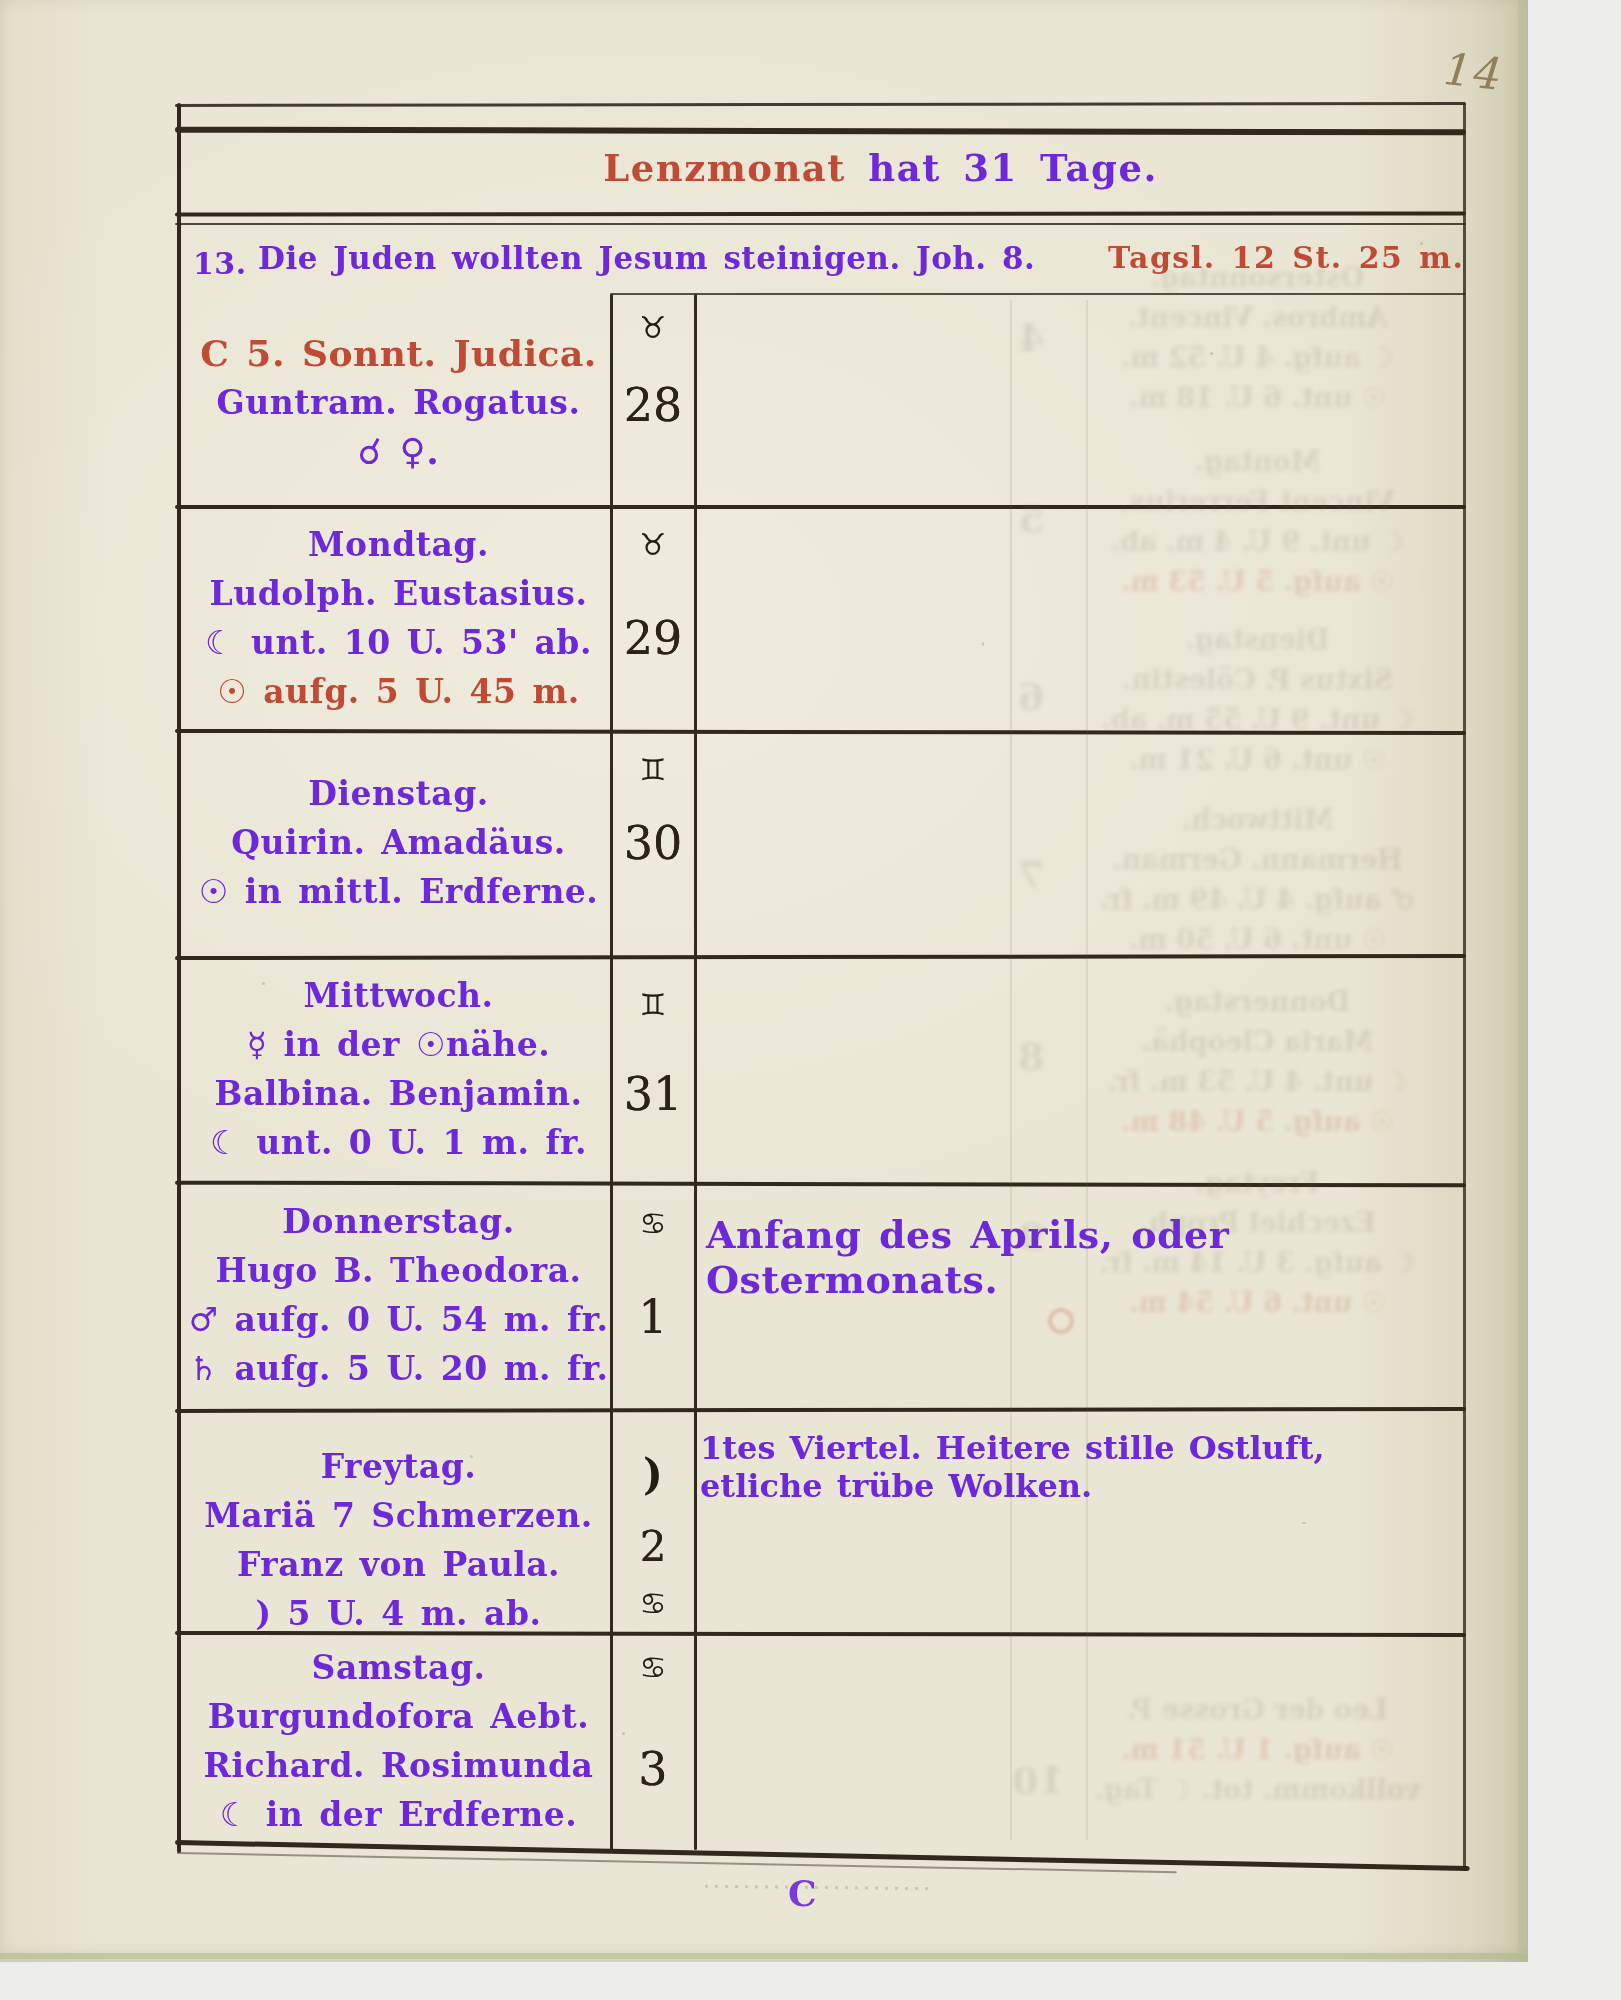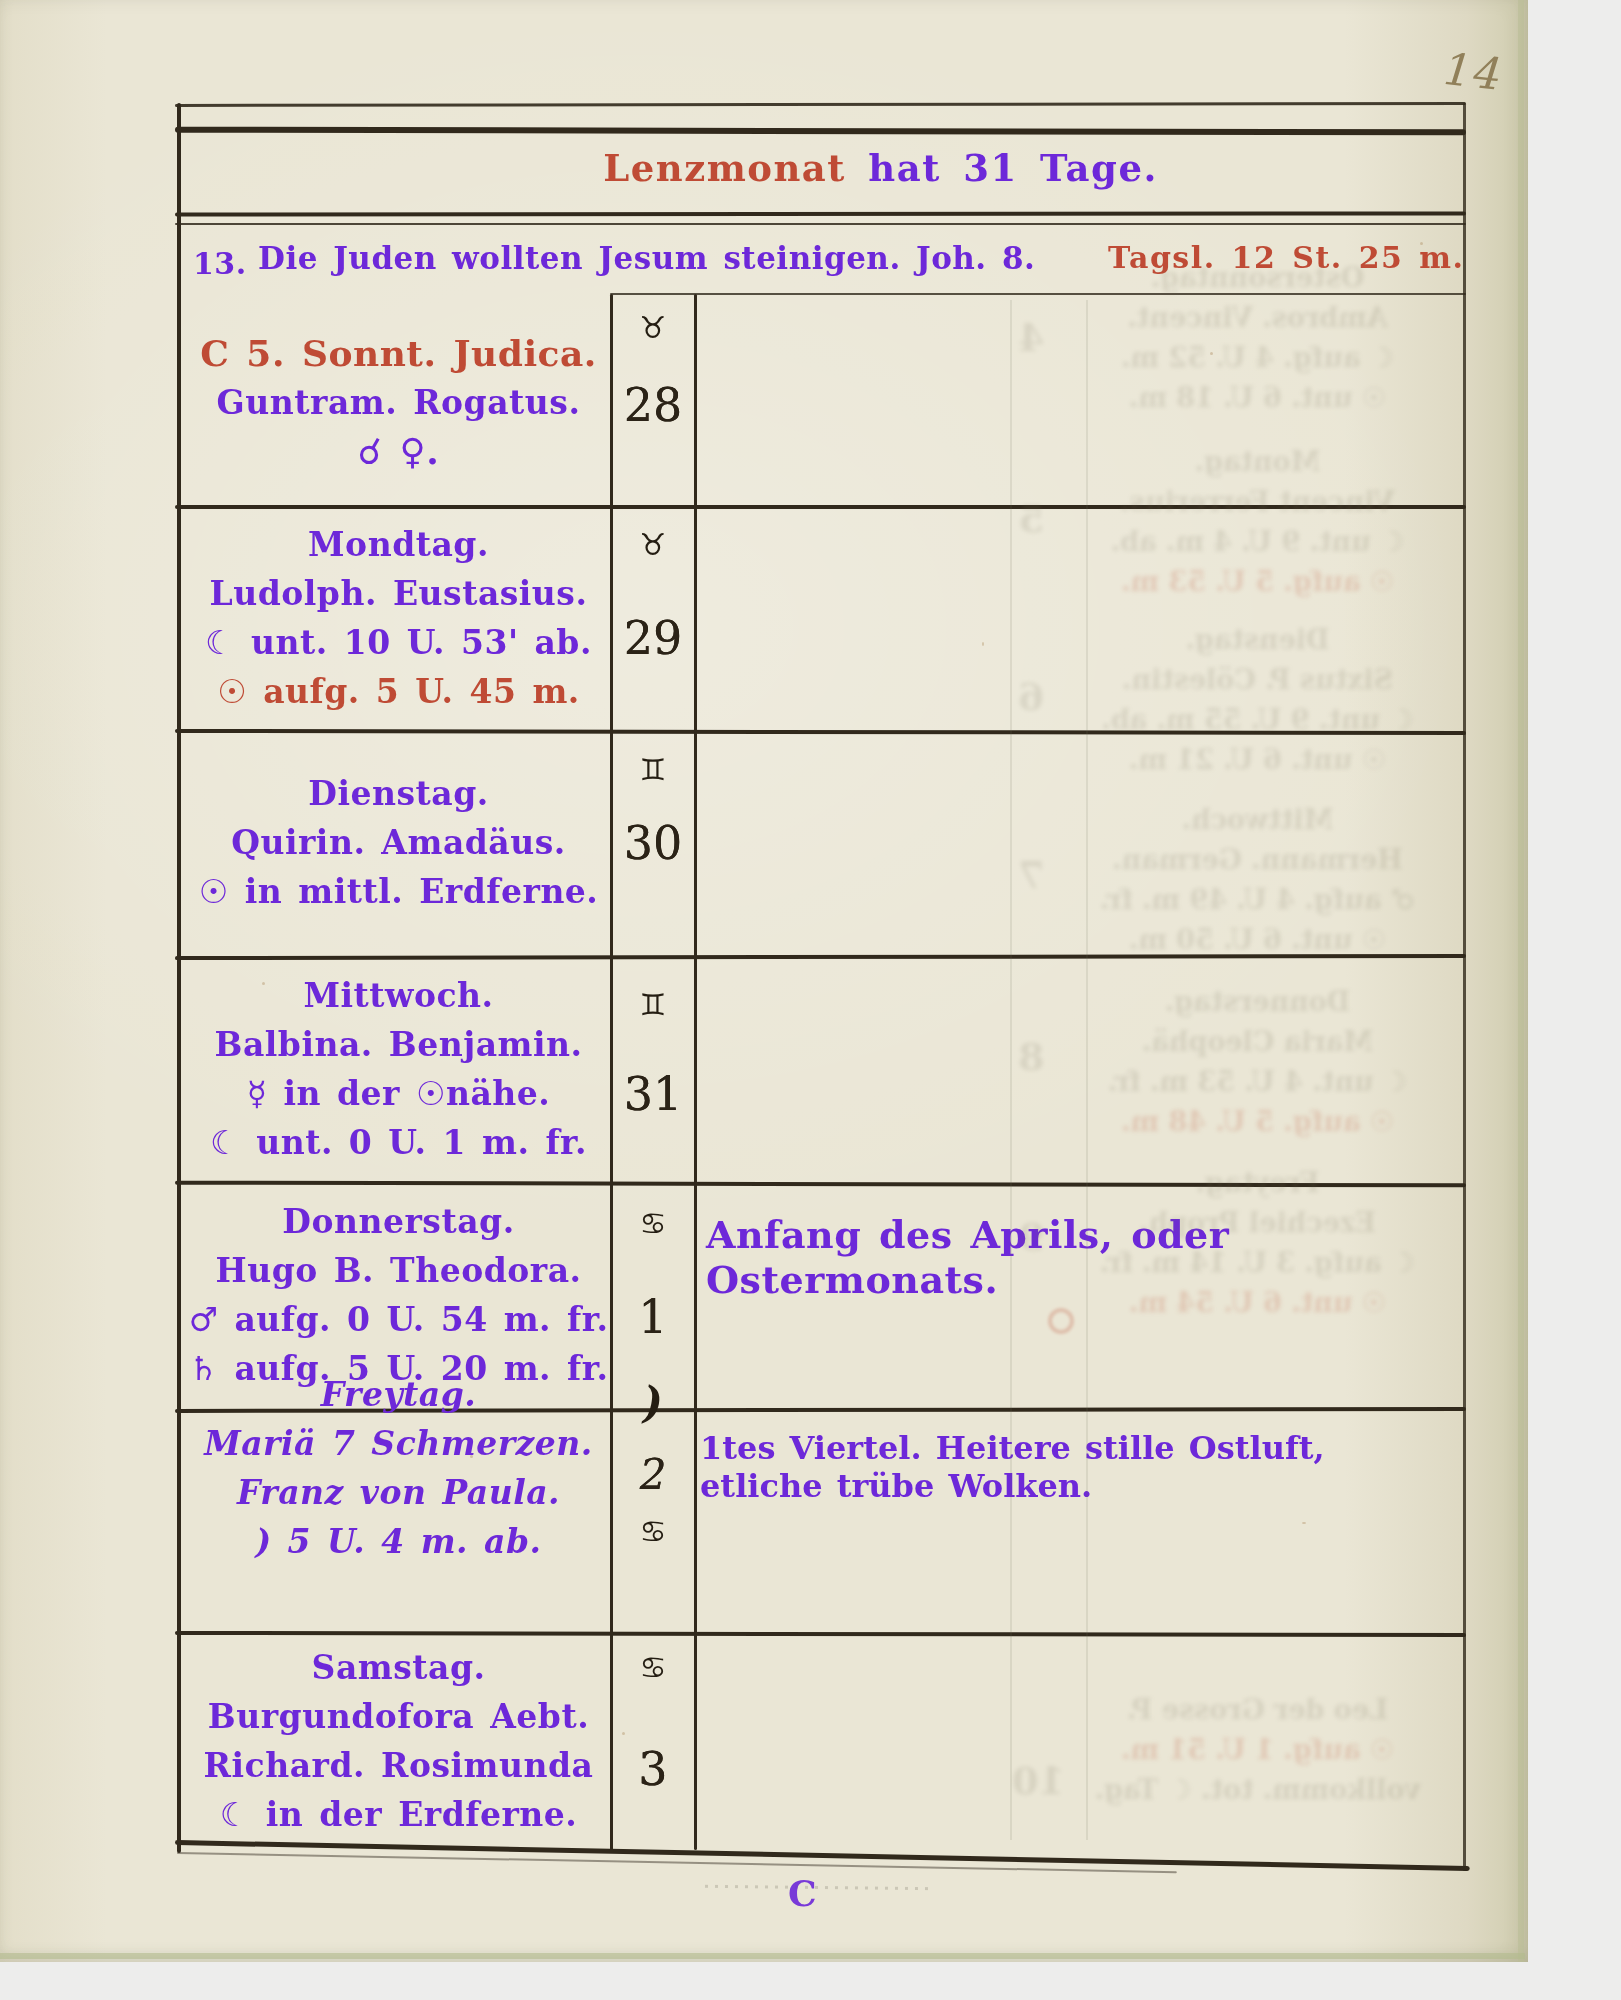--- a/index.html
+++ b/index.html
@@ -116,22 +116,22 @@
     </div>
     <div class="day-col">
       <span class="zod" style="top:22px;">♊</span>
       <span class="num" style="top:86px;">30</span>
     </div>
   </div>
 
   <div class="day-row" style="top:955px;height:227px;">
     <div class="left-col">
       <div class="dl fr ink">Mittwoch.</div>
+      <div class="dl fr ink">☿ in der ☉nähe.</div>
       <div class="dl fr ink">Balbina. Benjamin.</div>
-      <div class="dl fr ink">☿ in der ☉nähe.</div>
       <div class="dl fr ink">☾ unt. 0 U. 1 m. fr.</div>
     </div>
     <div class="day-col">
       <span class="zod" style="top:32px;">♊</span>
       <span class="num" style="top:112px;">31</span>
     </div>
   </div>
 
   <div class="day-row" style="top:1182px;height:226px;">
     <div class="left-col">
@@ -140,21 +140,21 @@
       <div class="dl fr ink">♂ aufg. 0 U. 54 m. fr.</div>
       <div class="dl fr ink">♄ aufg. 5 U. 20 m. fr.</div>
     </div>
     <div class="day-col">
       <span class="zod" style="top:24px;">♋</span>
       <span class="num" style="top:108px;">1</span>
     </div>
   </div>
   <div class="note-big fr ink" style="left:706px;top:1200px;width:740px;">Anfang des Aprils, oder Ostermonats.</div>
 
-  <div class="day-row" style="top:1364px;height:208px;font-style:italic;">
+  <div class="day-row" style="top:1436px;height:208px;">
     <div class="left-col">
       <div class="dl fr ink">Freytag.</div>
       <div class="dl fr ink">Mariä 7 Schmerzen.</div>
       <div class="dl fr ink">Franz von Paula.</div>
       <div class="dl fr ink">) 5 U. 4 m. ab.</div>
     </div>
     <div class="day-col">
       <span class="zod" style="top:14px;font-size:42px;font-family:'DejaVu Serif',serif;">)</span>
       <span class="num" style="top:86px;font-size:42px;">2</span>
       <span class="zod" style="top:150px;">♋</span>

